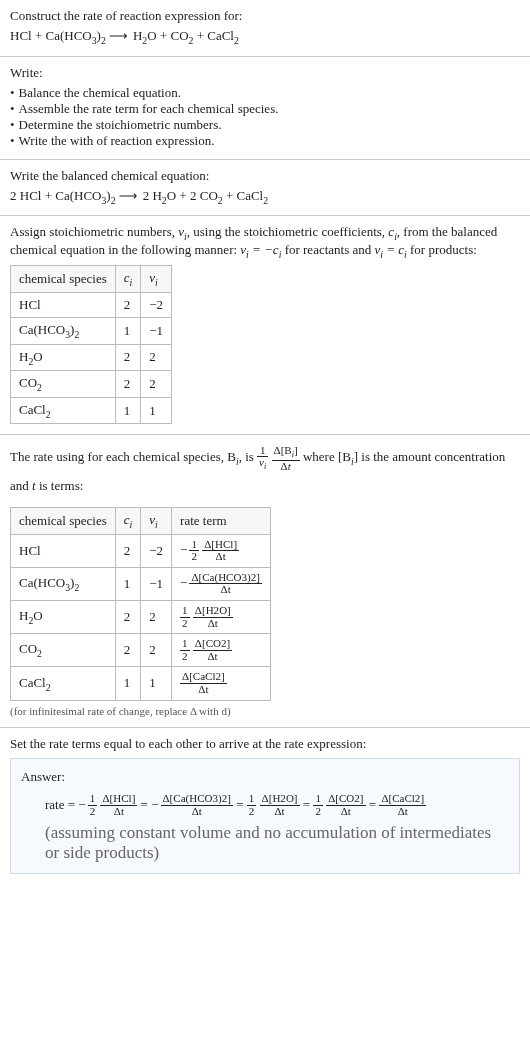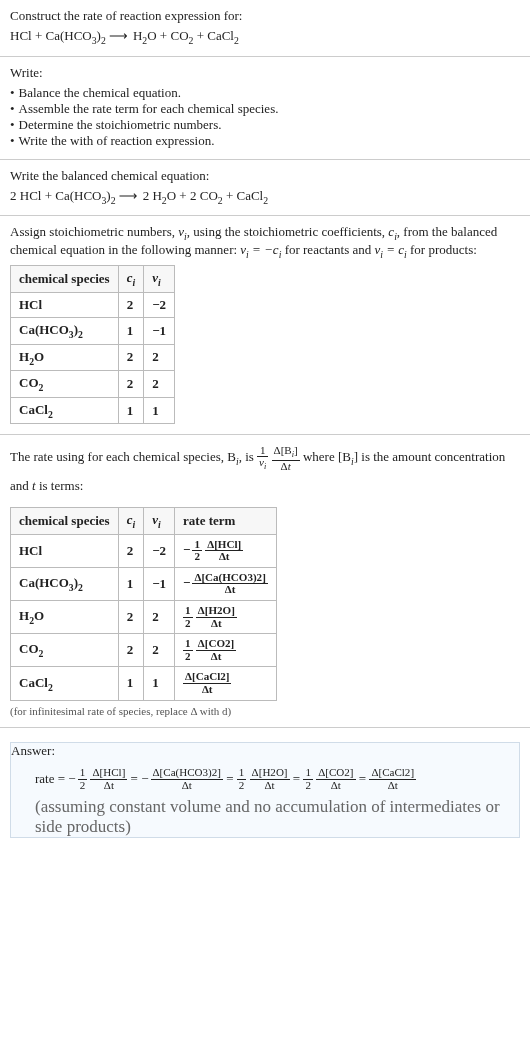--- a/index.html
+++ b/index.html
@@ -25,21 +25,21 @@
     }
     .bullet { margin-right: 4px; }
     table.data {
       border-collapse: collapse;
       margin-top: 6px;
     }
     table.data th, table.data td {
       border: 1px solid #bbb;
       padding: 4px 8px;
       text-align: left;
-      font-weight: bold;
+      font-weight: normal;
     }
     table.data th {
       background: #f7f7f7;
     }
     .sub { font-size: 0.75em; vertical-align: sub; }
     .ital { font-style: italic; }
     .frac {
       display: inline-block;
       vertical-align: middle;
       text-align: center;
@@ -49,20 +49,21 @@
     .frac .num { display: block; border-bottom: 1px solid #222; padding: 0 2px; }
     .frac .den { display: block; padding: 0 2px; }
     .note {
       font-size: 11px;
       color: #555;
       margin-top: 4px;
     }
     .answer-box {
       background: #f6fafe;
       border: 1px solid #d0dce8;
+      padding: 10px;
       margin-top: 6px;
     }
     .answer-title {
       display: block;
       margin-bottom: 6px;
     }
     .indent { padding-left: 24px; }
     .eq-line { line-height: 2.2; }
     .small-note {
       font-size: 17px;
@@ -186,24 +187,25 @@
       <td><span class="frac"><span class="num">1</span><span class="den">2</span></span> <span class="frac"><span class="num">Δ[CO2]</span><span class="den">Δt</span></span></td>
     </tr>
     <tr>
       <td>CaCl<span class="sub">2</span></td>
           <td>1</td>
           <td>1</td>
       <td><span class="frac"><span class="num">Δ[CaCl2]</span><span class="den">Δt</span></span></td>
     </tr>
   </tbody>
     </table>
-  <div class="note">(for infinitesimal rate of species, replace Δ with d)</div>
+  <div class="note">(for infinitesimal rate of change, replace Δ with d)</div>
 </div>
 
 <div class="section no-border">
+  <div class="mb">Set the rate terms equal to each other to arrive at the rate expression:</div>
   <div class="answer-box">
     <span class="answer-title">Answer:</span>
     <div class="indent eq-line">
       <span>rate = </span>
       <span class="neg">−</span><span class="frac"><span class="num">1</span><span class="den">2</span></span> <span class="frac"><span class="num">Δ[HCl]</span><span class="den">Δt</span></span>
       <span> = </span>
       <span class="neg">−</span><span class="frac"><span class="num">Δ[Ca(HCO3)2]</span><span class="den">Δt</span></span>
       <span> = </span>
       <span class="frac"><span class="num">1</span><span class="den">2</span></span> <span class="frac"><span class="num">Δ[H2O]</span><span class="den">Δt</span></span>
       <span> = </span>

